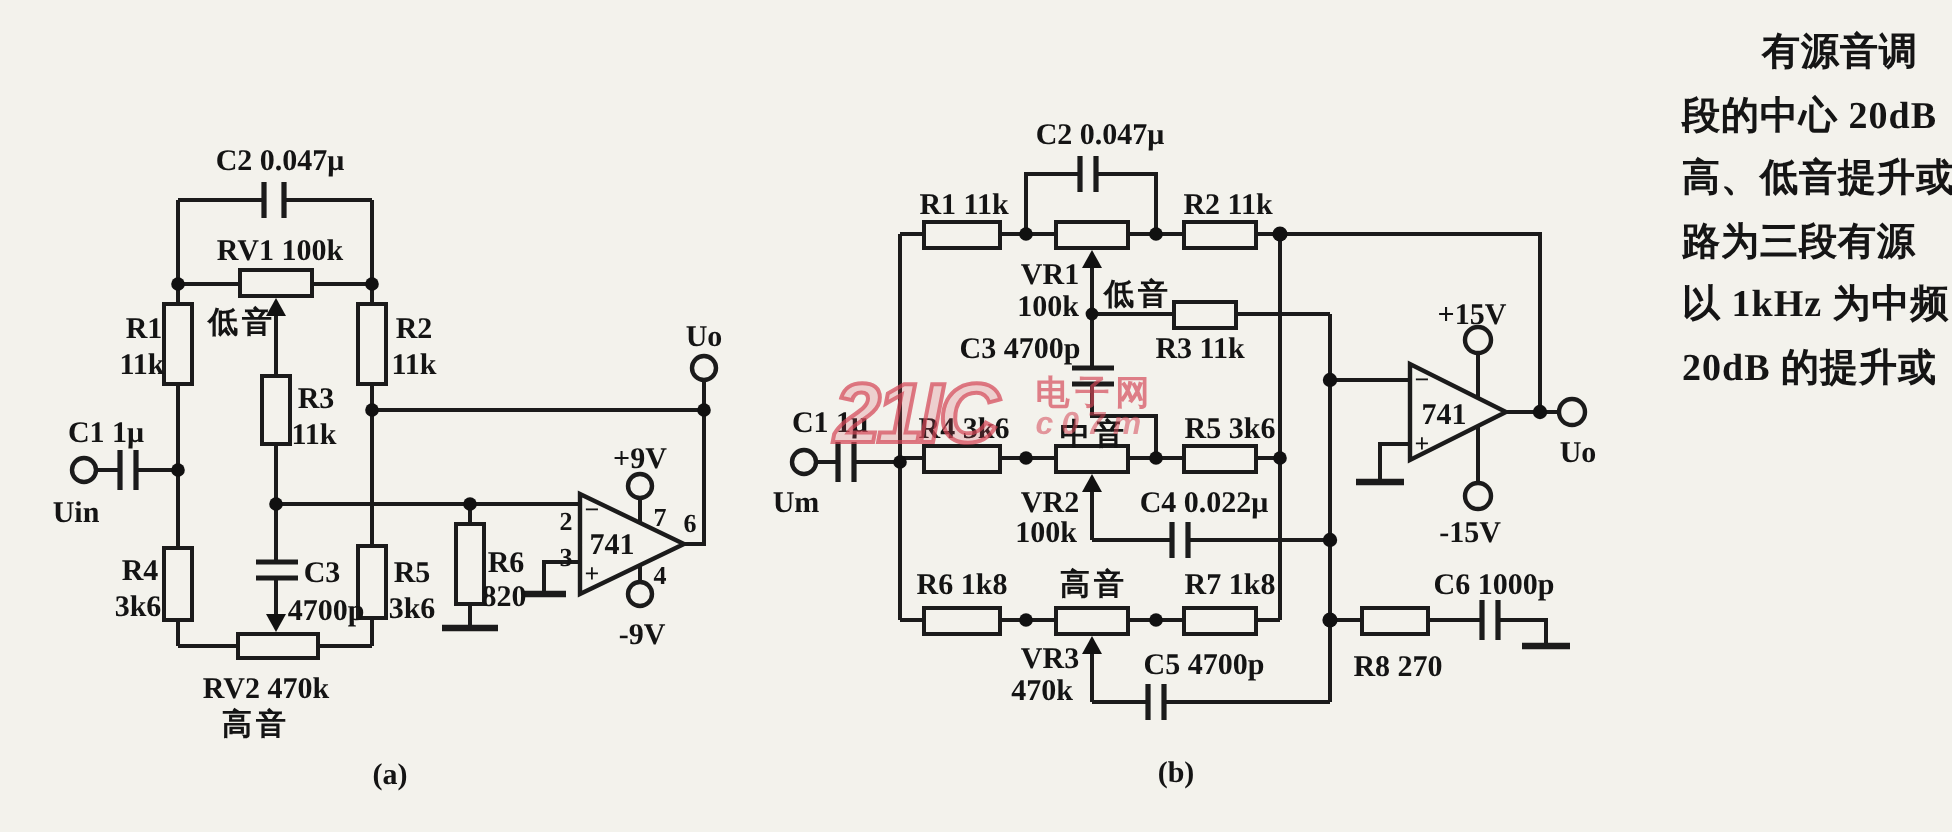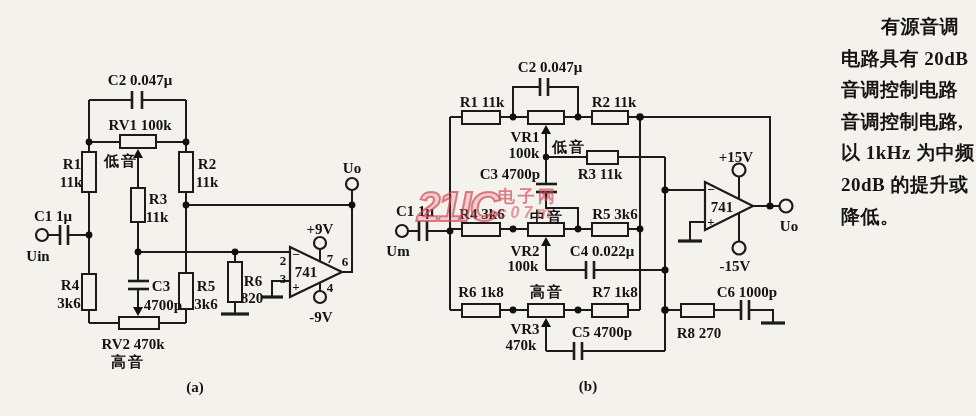--- a/index.html
+++ b/index.html
@@ -31,21 +31,21 @@
   .watermark{
     position:absolute;left:417px;top:188px;display:flex;align-items:flex-start;
     pointer-events:none;opacity:.85;
   }
   .wm-big{
     font-size:42px;font-weight:bold;font-style:italic;line-height:38px;
     color:rgba(216,80,94,0.25);
     -webkit-text-stroke:2px rgba(213,72,88,0.85);
     font-family:"Liberation Sans","DejaVu Sans",sans-serif;letter-spacing:-2px;
   }
-  .wm-col{margin-left:0;color:rgba(213,72,88,0.8);
+  .wm-col{margin-left:20px;color:rgba(213,72,88,0.8);
     font-family:"Liberation Sans","DejaVu Sans",sans-serif;}
   .wm-l1{font-size:17px;font-weight:bold;letter-spacing:3px;line-height:17px;}
   .wm-l2{font-size:16px;font-weight:bold;font-style:italic;letter-spacing:4px;line-height:16px;opacity:.8;}
 </style>
 </head>
 <body>
 
 <svg id="schematic" width="840" height="416" viewBox="0 0 840 416">
 
   <g>
@@ -302,19 +302,18 @@
 <div class="watermark">
   <div class="wm-big">21IC</div>
   <div class="wm-col">
     <div class="wm-l1">电子网</div>
     <div class="wm-l2">c07m</div>
   </div>
 </div>
 
 <div class="side-text">
   <div class="ln indent">有源音调</div>
-  <div class="ln">电路具有 20dB</div>
-  <div class="ln">音调控制电路</div>
-  <div class="ln">音调控制电路,</div>
+  <div class="ln">段的中心 20dB</div>
+  <div class="ln">高、低音提升或</div>
+  <div class="ln">路为三段有源</div>
   <div class="ln">以 1kHz 为中频</div>
   <div class="ln">20dB 的提升或</div>
-  <div class="ln">降低。</div>
 </div>
 
 </body></html>

